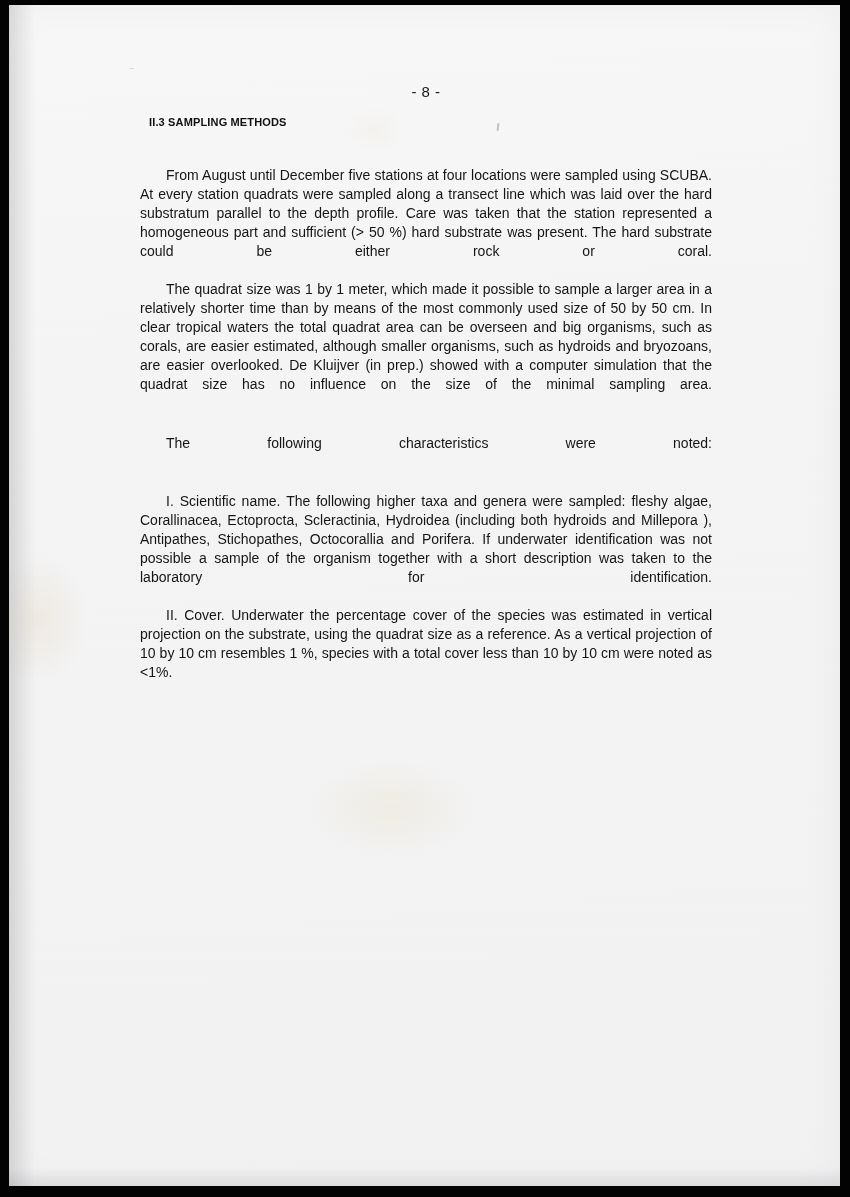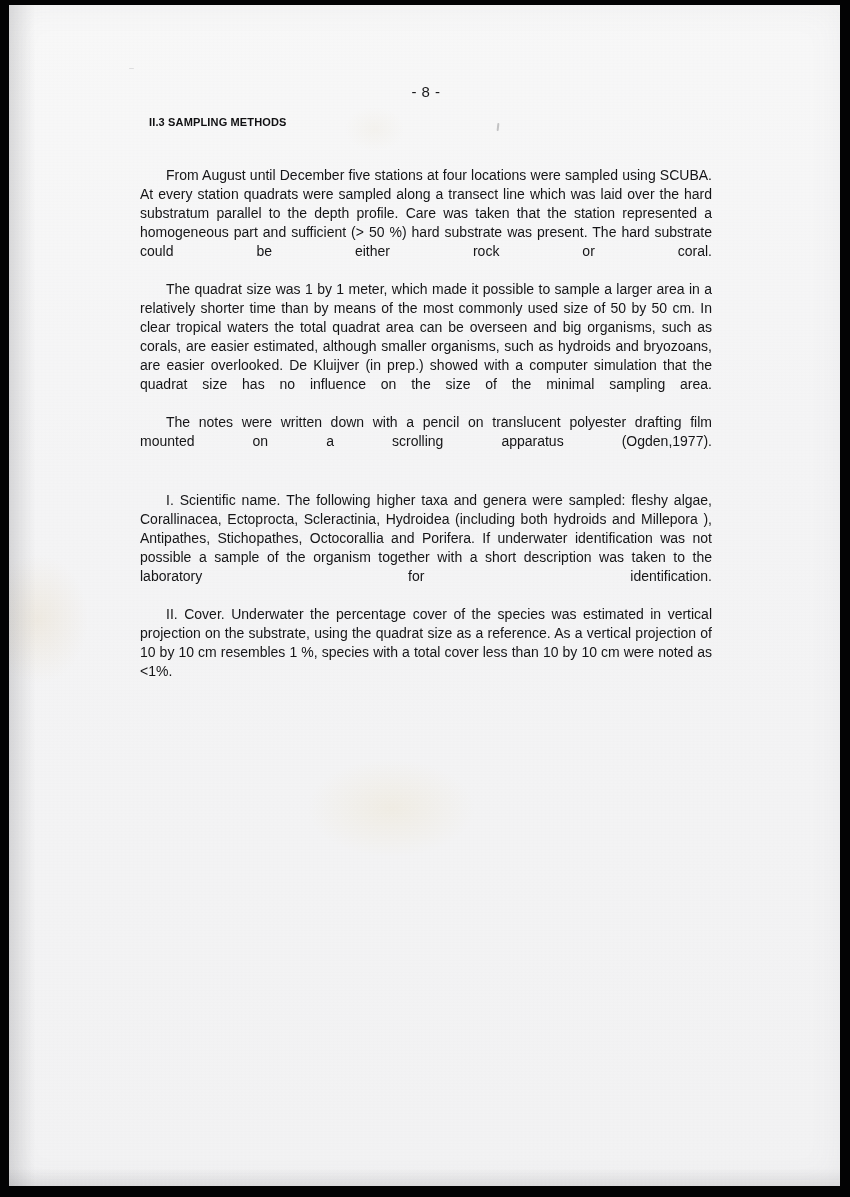--- a/index.html
+++ b/index.html
@@ -152,22 +152,22 @@
 
       <div class="section-heading">II.3 SAMPLING METHODS</div>
 
       <div id="flow">
 
         <p>From August until December five stations at four locations were sampled using SCUBA. At every station quadrats were sampled along a transect line which was laid over the hard substratum parallel to the depth profile. Care was taken that the station represented a homogeneous part and sufficient (&gt; 50 %) hard substrate was present. The hard substrate could be either rock or coral.</p>
 
 
         <p><span>The quadrat size was 1 by 1 meter, which made it possible to sample a larger area in a relatively shorter time than by means of the most commonly used size of 50 by 50 cm. In clear tropical waters the total quadrat area can be overseen and big organisms, such as corals, are easier estimated, although smaller organisms, such as hydroids and bryozoans, are easier overlooked. De Kluijver (</span><span class="i">in prep.</span><span>) showed with a computer simulation that the quadrat size has no influence on the size of the minimal sampling area.</span></p>
 
-        <p>The notes were written down with a pencil on translucent polyester drafting film mounted on a scrolling apparatus (Ogden,1977).</p>
 
+        <p class="spaced-before">The following characteristics were noted:</p>
 
         <p class="spaced-before"><span>I.</span> <span class="u">Scientific name.</span> <span>The following higher taxa and genera were sampled: fleshy algae, Corallinacea, Ectoprocta, Scleractinia, Hydroidea (including both hydroids and </span><span class="i">Millepora</span><span> ), </span><span class="i">Antipathes, Stichopathes,</span><span> Octocorallia and Porifera. If underwater identification was not possible a sample of the organism together with a short description was taken to the laboratory for identification.</span></p>
 
         <p><span>II.</span> <span class="u">Cover.</span> <span>Underwater the percentage cover of the species was estimated in vertical projection on the substrate, using the quadrat size as a reference. As a vertical projection of 10 by 10 cm resembles 1 %, species with a total cover less than 10 by 10 cm were noted as &lt;1%.</span></p>
 
       </div>
     </div>
   </div>
 </div>
 

